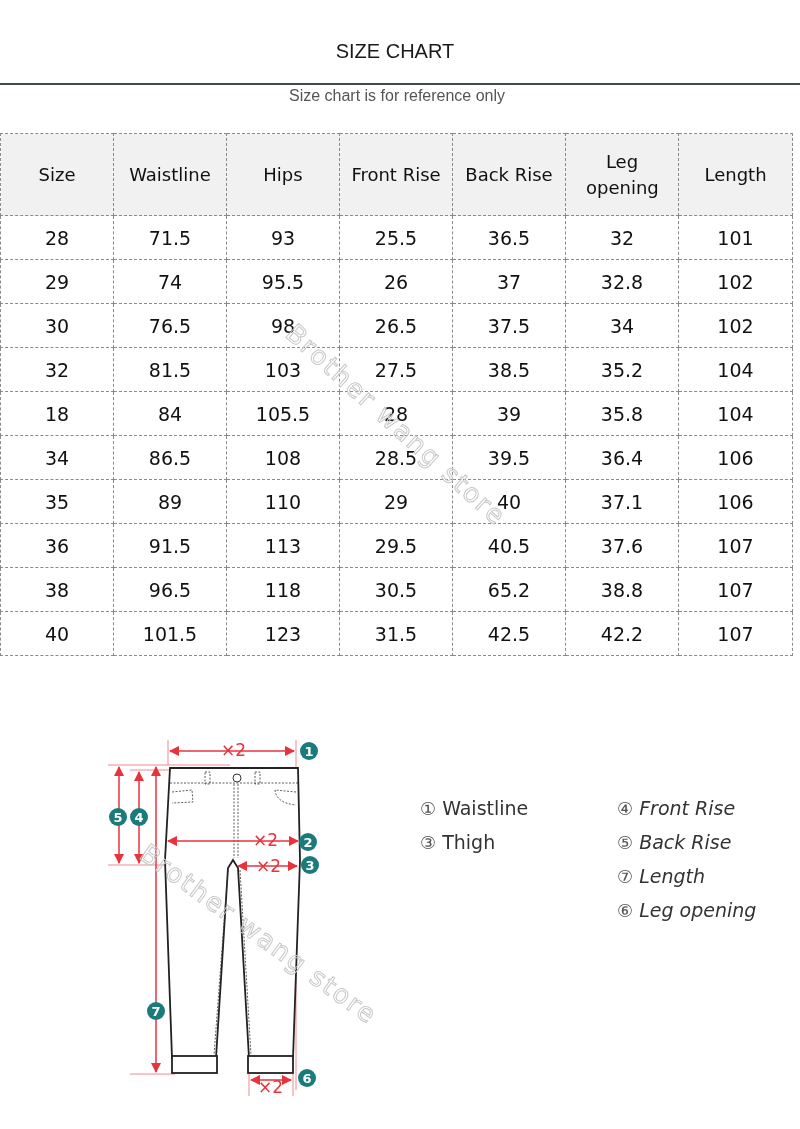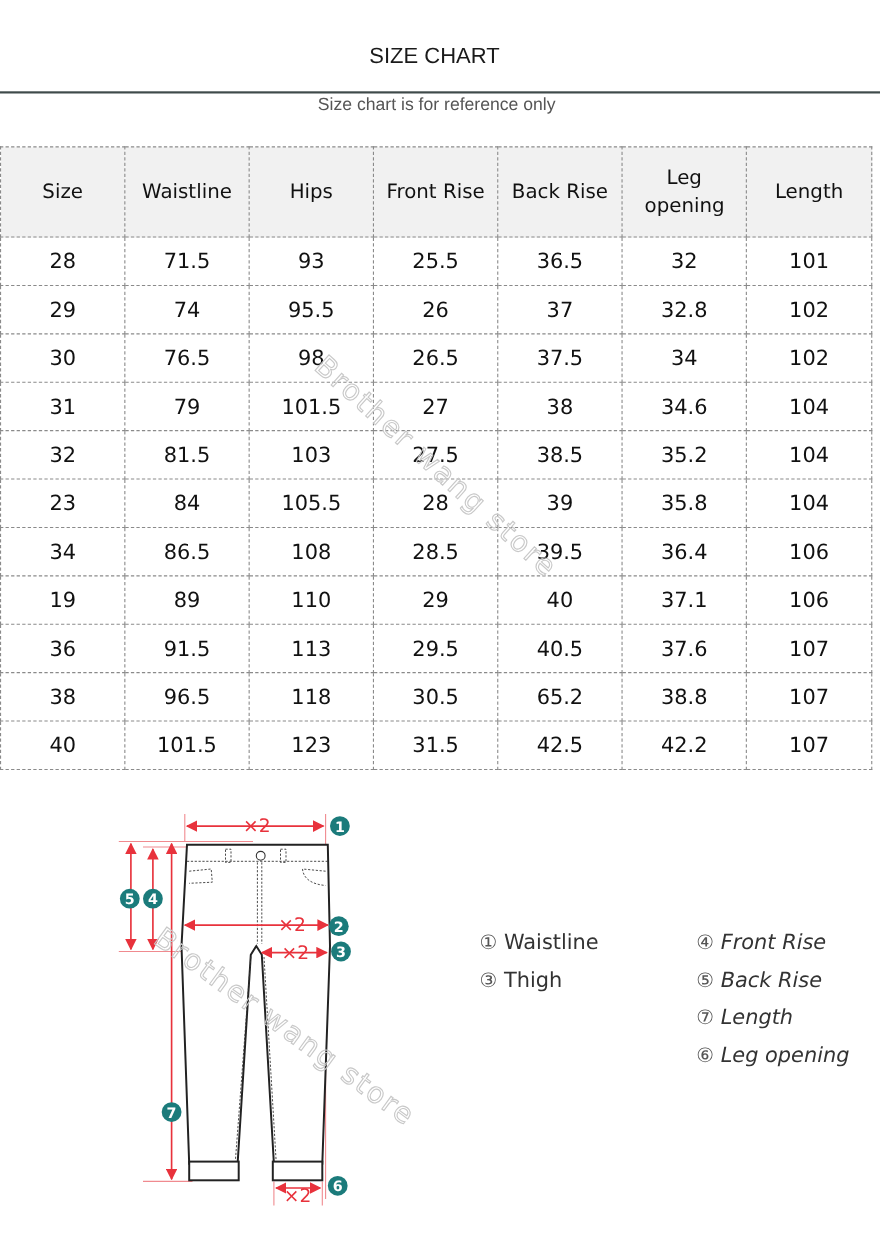--- a/index.html
+++ b/index.html
@@ -18,22 +18,22 @@
   table.sizes th { background: #f1f1f1; height: 81px; font-size: 18px; line-height: 26px; color: #111; }
   table.sizes td { height: 43px; font-size: 19px; color: #111; }
 
   .watermark { position: absolute; font-size: 26px; color: transparent;
                -webkit-text-stroke: 1px #c8c8c8; font-family: "DejaVu Sans", sans-serif;
                transform-origin: left top; pointer-events: none; white-space: nowrap; letter-spacing: 2px; }
   .wm1 { left: 300px; top: 318px; transform: rotate(42deg); }
   .wm2 { left: 152px; top: 838px; transform: rotate(36deg); }
 
   .diagram { position: absolute; left: 100px; top: 730px; width: 240px; height: 380px; }
-  .legend { position: absolute; top: 842px; font-size: 19px; color: #333;
-            font-family: "DejaVu Sans", sans-serif; margin-left: 16px; }
+  .legend { position: absolute; top: 793px; font-size: 19px; color: #333;
+            font-family: "DejaVu Sans", sans-serif; }
   .legend .item { height: 34px; line-height: 30px; white-space: nowrap; }
   .legend .num { color: #555; margin-right: 6px; font-size: 18px; }
   .legend-left { left: 420px; }
   .legend-right { left: 617px; font-style: italic; }
 </style>
 </head>
 <body>
 
 <div class="title">SIZE CHART</div>
 <div class="title-rule"></div>
@@ -82,57 +82,48 @@
       <tr>
         <td>30</td>
         <td>76.5</td>
         <td>98</td>
         <td>26.5</td>
         <td>37.5</td>
         <td>34</td>
         <td>102</td>
       </tr>
       <tr>
-        <td>31</td>
-        <td>79</td>
-        <td>101.5</td>
-        <td>27</td>
-        <td>38</td>
-        <td>34.6</td>
-        <td>104</td>
-      </tr>
-      <tr>
         <td>32</td>
         <td>81.5</td>
         <td>103</td>
         <td>27.5</td>
         <td>38.5</td>
         <td>35.2</td>
         <td>104</td>
       </tr>
       <tr>
-        <td>23</td>
+        <td>18</td>
         <td>84</td>
         <td>105.5</td>
         <td>28</td>
         <td>39</td>
         <td>35.8</td>
         <td>104</td>
       </tr>
       <tr>
         <td>34</td>
         <td>86.5</td>
         <td>108</td>
         <td>28.5</td>
         <td>39.5</td>
         <td>36.4</td>
         <td>106</td>
       </tr>
       <tr>
-        <td>19</td>
+        <td>35</td>
         <td>89</td>
         <td>110</td>
         <td>29</td>
         <td>40</td>
         <td>37.1</td>
         <td>106</td>
       </tr>
       <tr>
         <td>36</td>
         <td>91.5</td>

